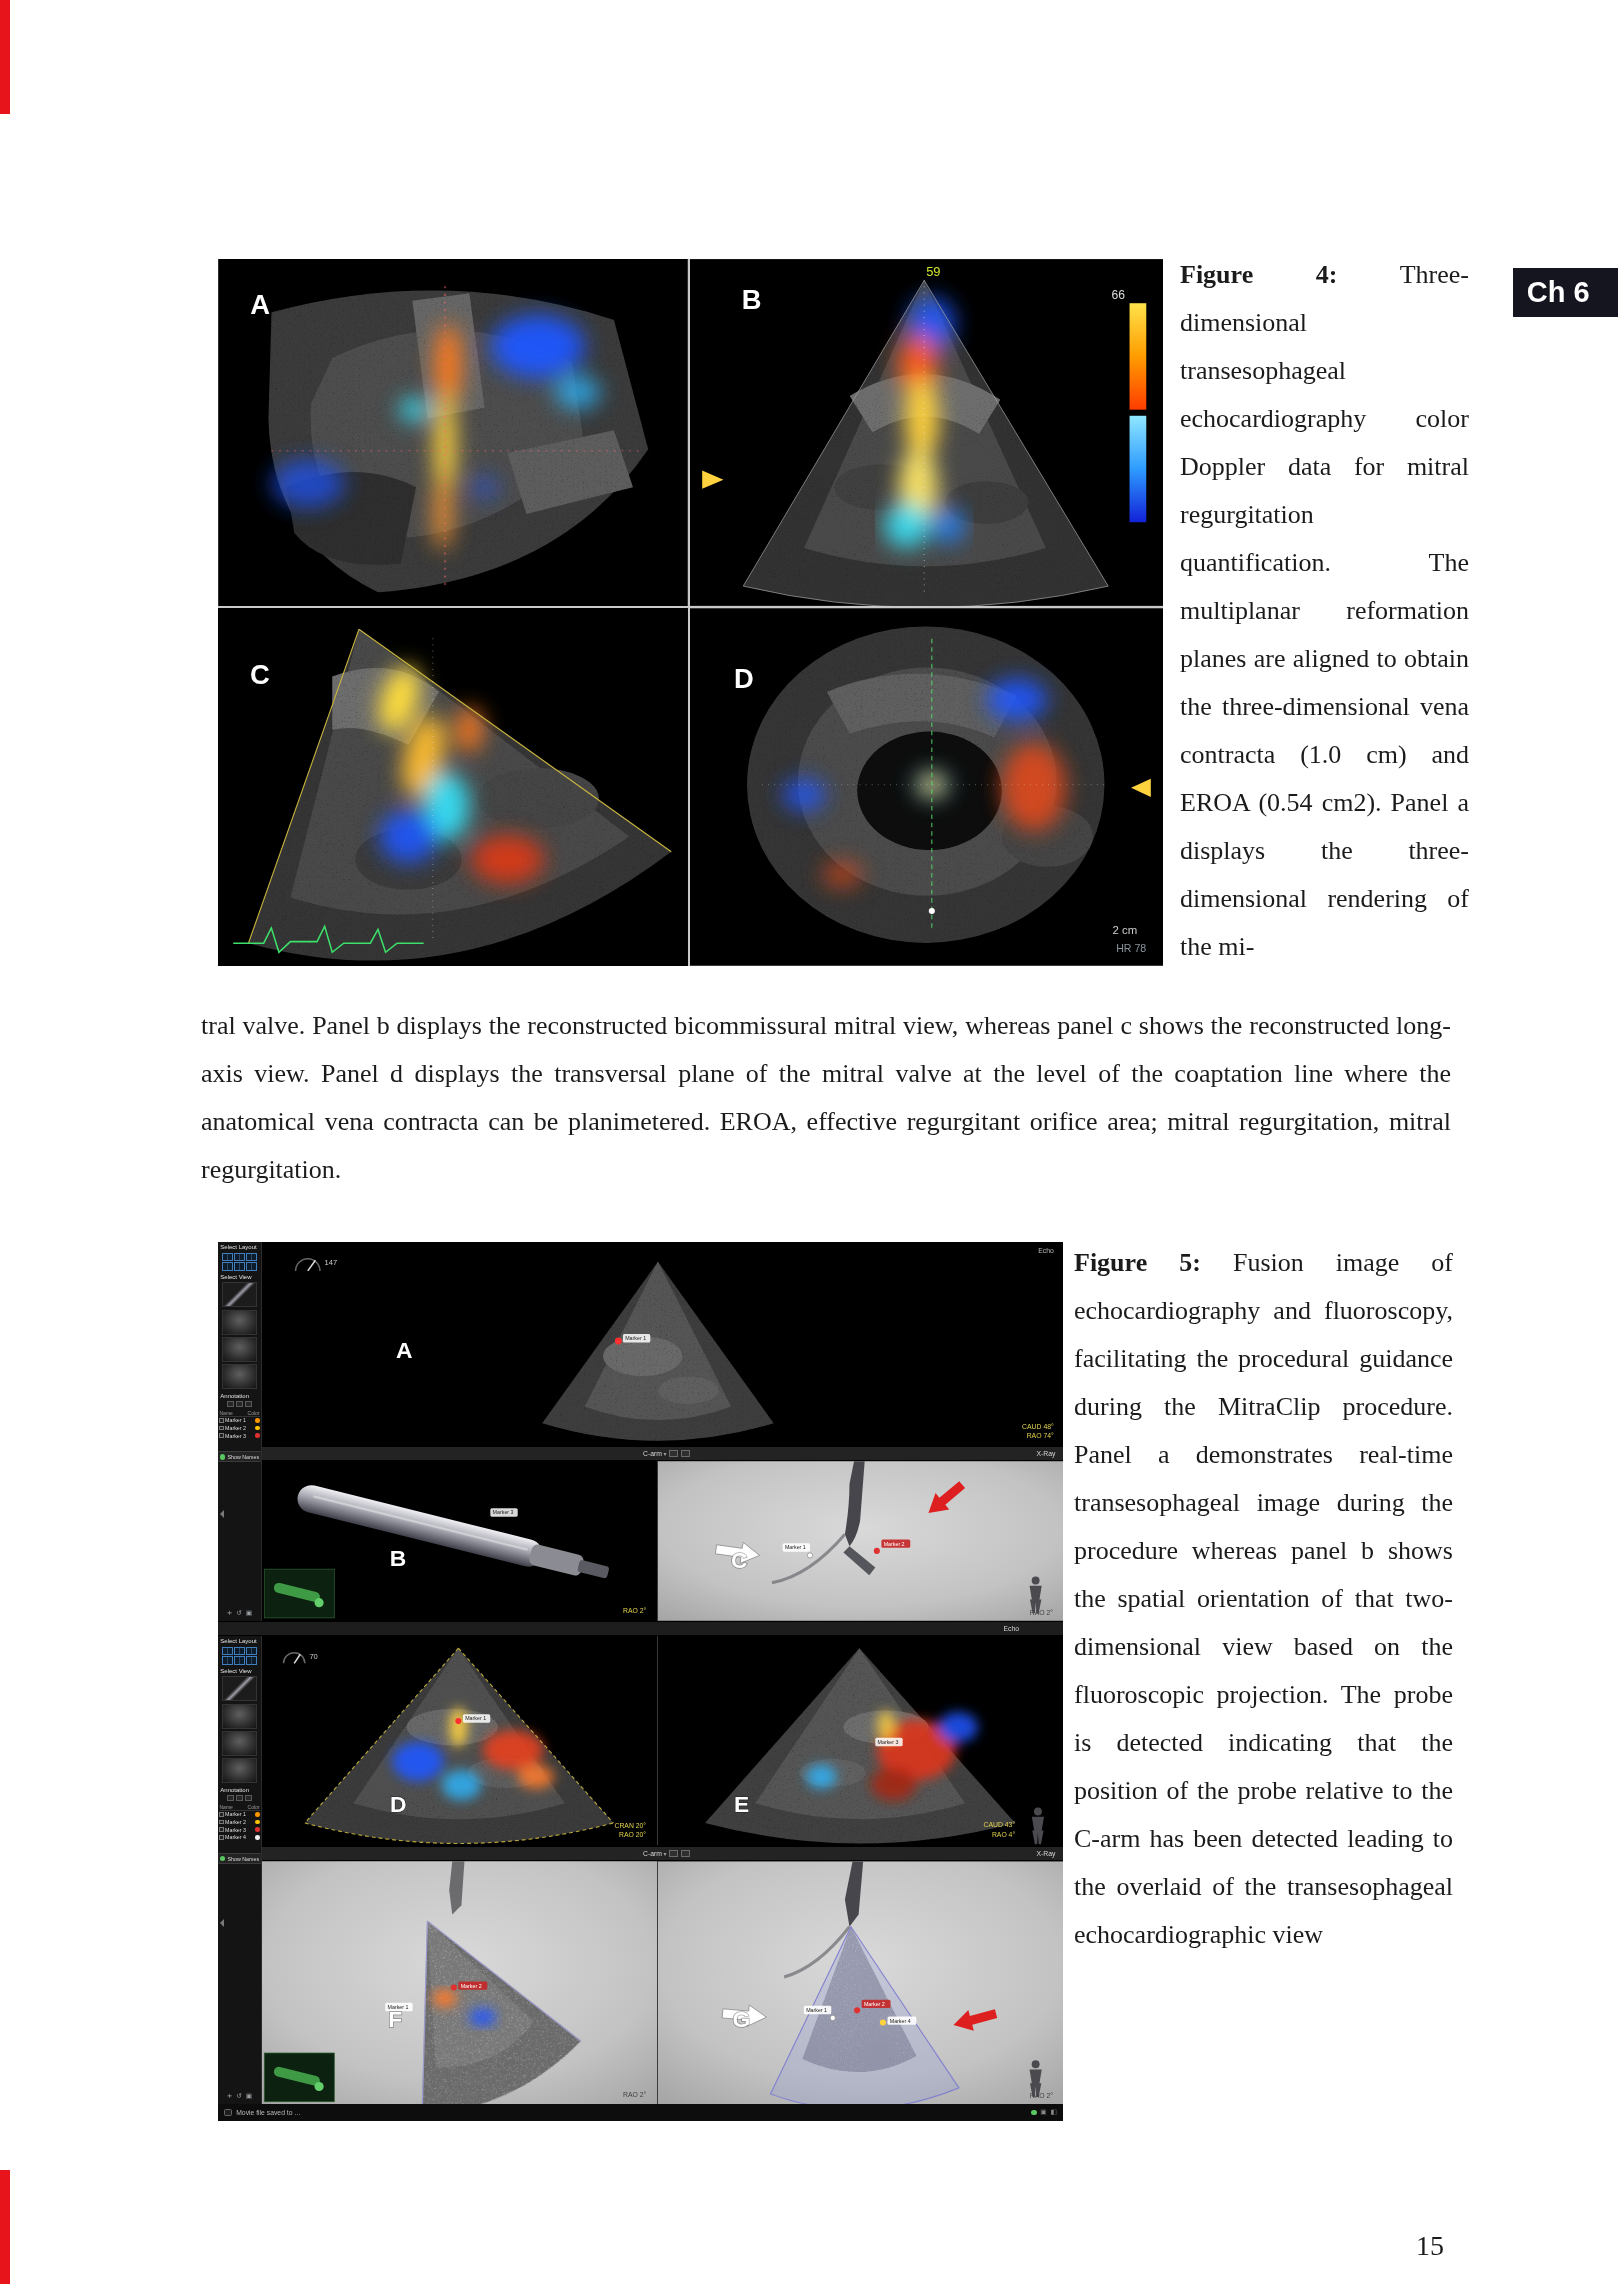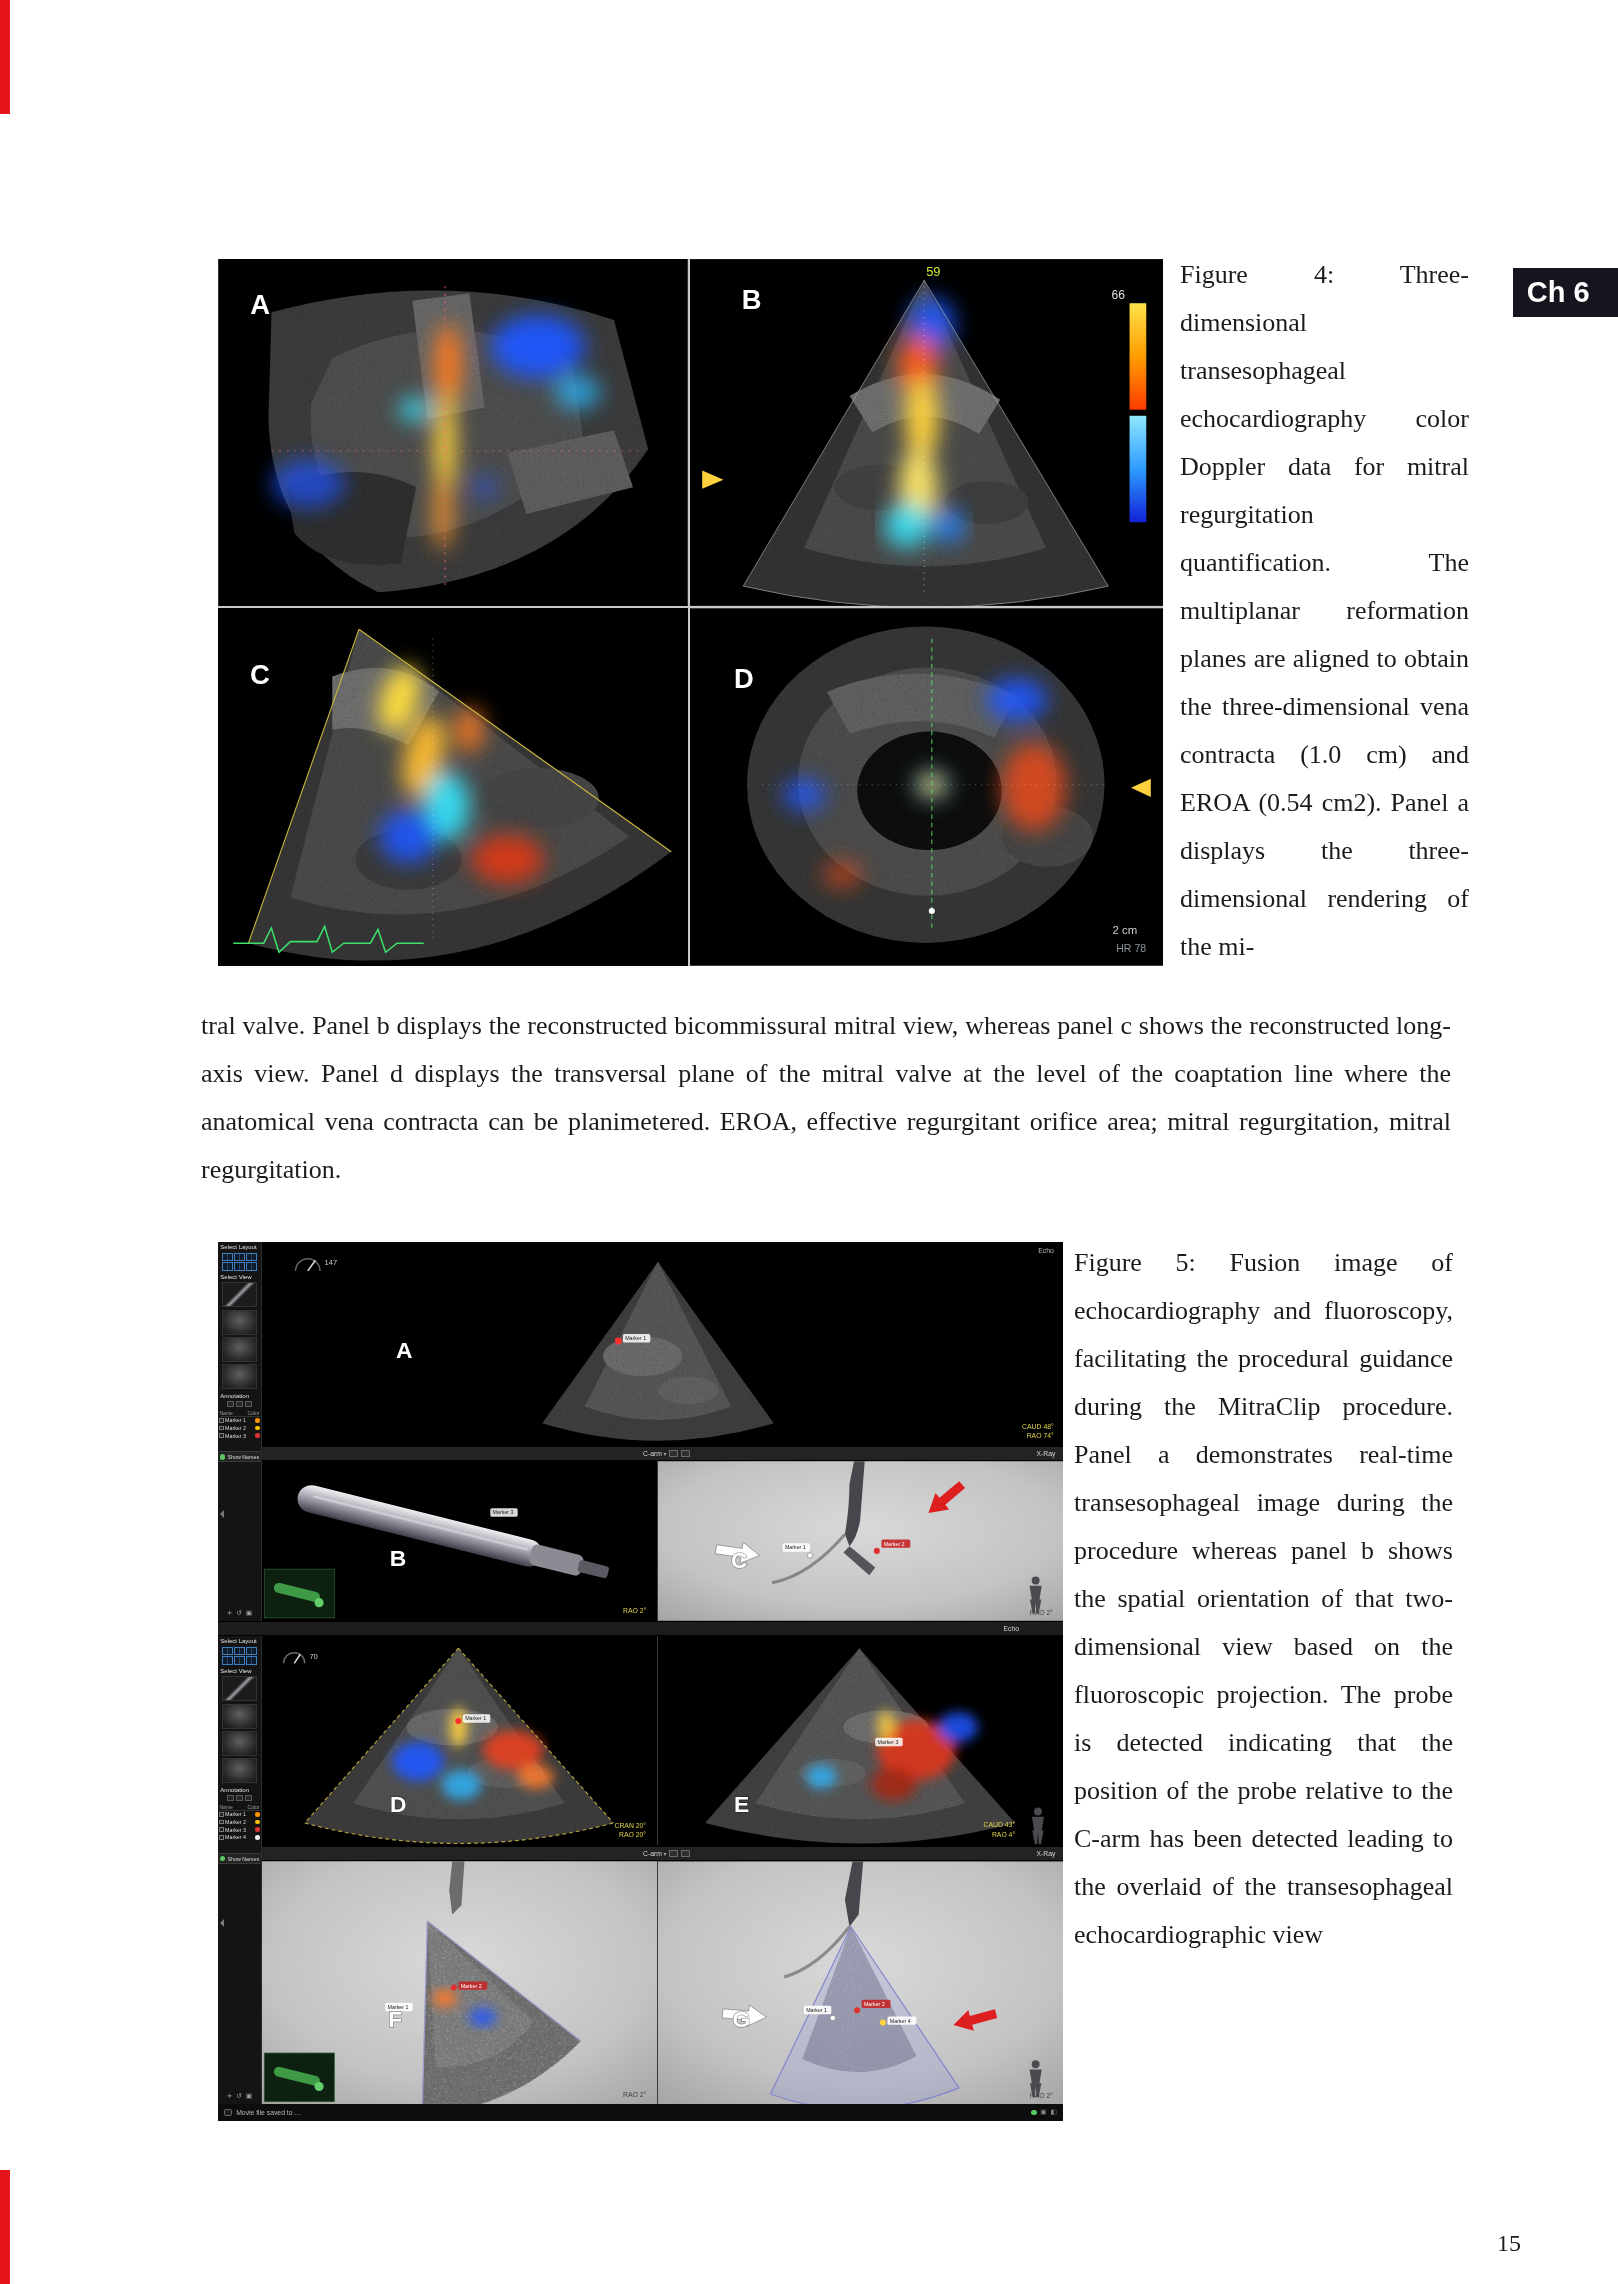--- a/index.html
+++ b/index.html
@@ -7,26 +7,26 @@
   body{width:1618px;height:2284px;position:relative;font-family:"Liberation Serif",serif;color:#1b1b1b;overflow:hidden}
 
   .red-strip{position:absolute;left:0;width:10px;background:#e8141c}
   .red-top{top:0;height:114px}
   .red-bottom{top:2170px;height:114px}
 
   .ch-tab{position:absolute;left:1513px;top:268px;width:105px;height:49px;background:#15151f;color:#fff;
           font-family:"Liberation Sans",sans-serif;font-weight:700;font-size:29px;line-height:49px;padding-left:13.7px}
 
   .caption{font-size:26px;line-height:48px;text-align:justify;color:#1b1b1b}
-  .cap-label{font-weight:400}
+  .cap-label{font-weight:700}
   .side4{position:absolute;left:1180px;top:251px;width:289px}
   .cont4{position:absolute;left:201px;top:1002px;width:1250px}
   .side5{position:absolute;left:1074px;top:1239px;width:379px}
 
-  .page-num{position:absolute;left:1468px;top:2230px;width:53px;text-align:right;font-size:24px}
+  .page-num{position:absolute;left:1416px;top:2230px;width:53px;font-size:28px}
 
   
   .fig4{position:absolute;left:218px;top:259px;width:945px;height:707px;display:grid;
         grid-template-columns:470px 473px;grid-template-rows:347px 358px;gap:2.3px;background:#c9c9c9}
   .fig4 svg{display:block;width:100%;height:100%}
 
   
   .fig5{position:absolute;left:218px;top:1242px;width:845px;height:879px;background:#000;
         font-family:"Liberation Sans",sans-serif}
   .fig5 svg.p{position:absolute;display:block}

